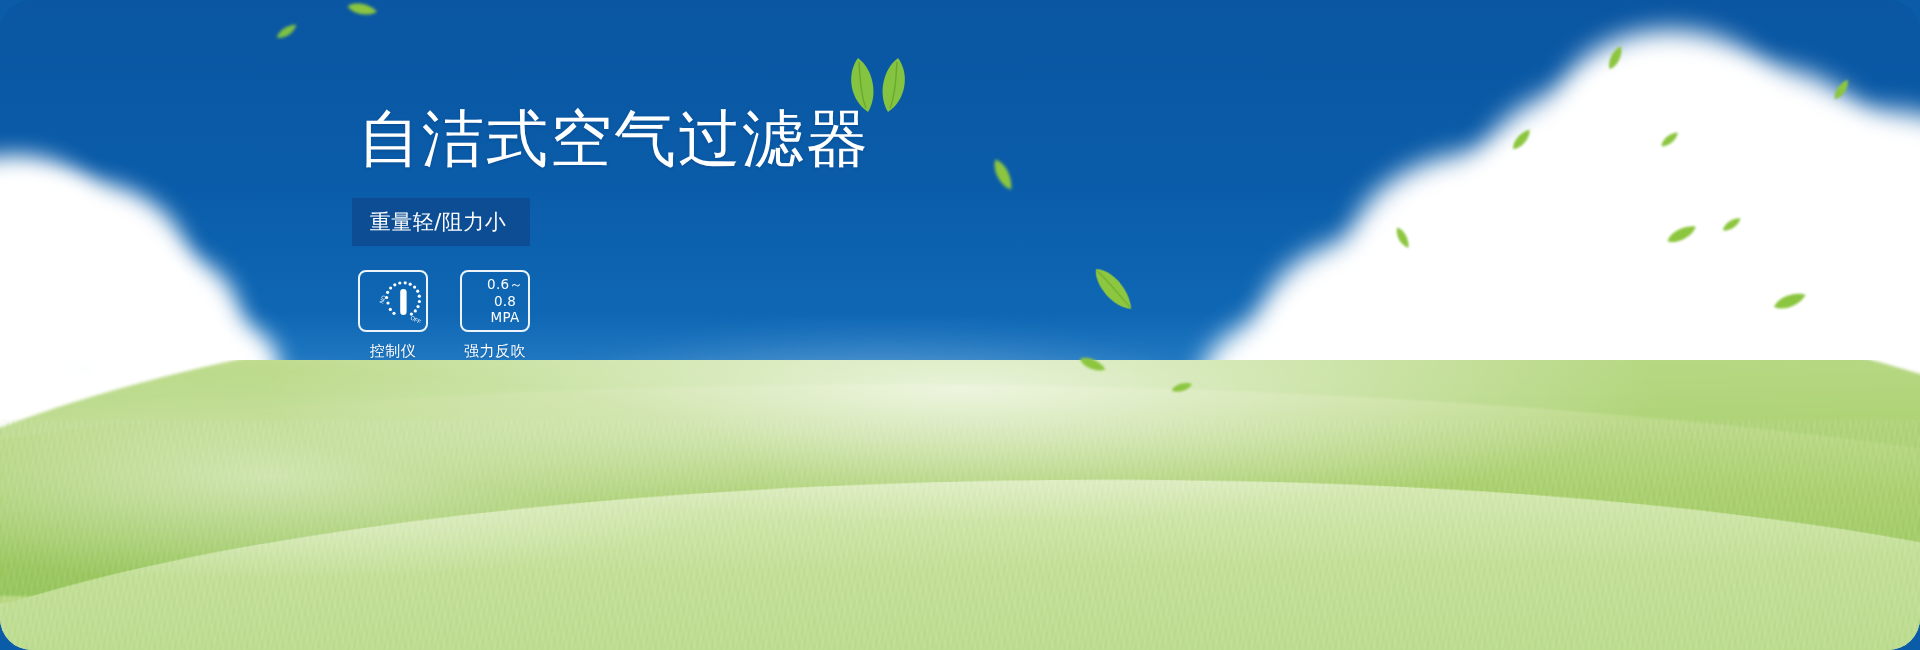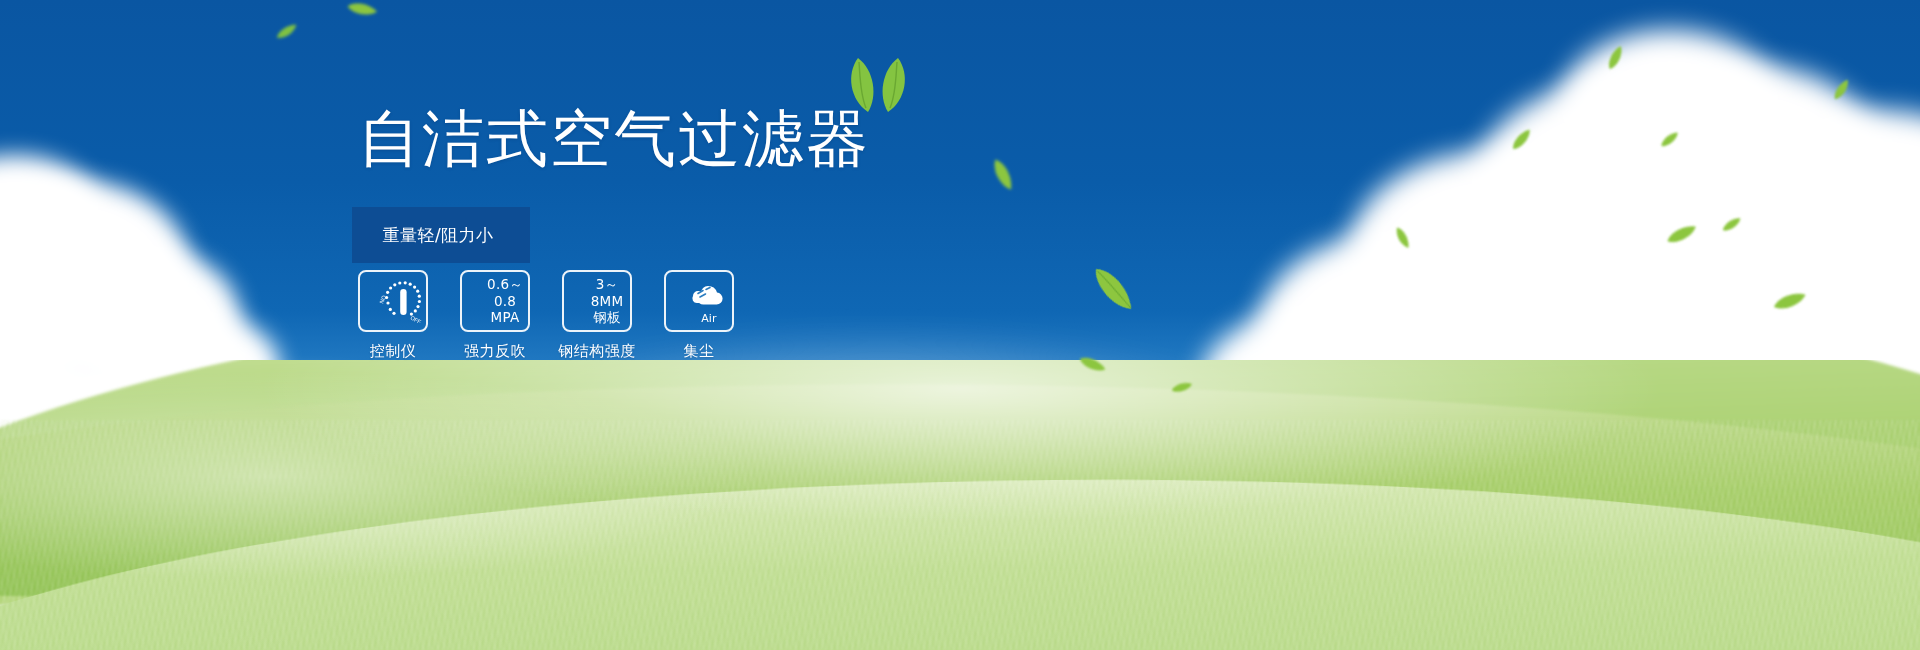--- a/index.html
+++ b/index.html
@@ -9,20 +9,21 @@
     background:#0a5ca8;
   }
 
   .banner{
     position:relative;
     width:1920px; height:650px;
     overflow:hidden;
     background:
       radial-gradient(ellipse 1400px 520px at 52% 118%, rgba(255,255,255,.55) 0%, rgba(255,255,255,0) 58%),
       linear-gradient(180deg,#0a56a2 0%, #0a5ca9 28%, #0f67b4 48%, #2e86cc 62%, #8fc3e4 72%, #d9ecf6 80%, #eaf3ea 86%, #cfe6a8 100%);
+    border-radius: 32px;
   }
 
   .cloudgroup{ position:absolute; }
 
   
   .left-cumulus{ left:-150px; top:170px; width:720px; height:330px; }
   .left-cumulus i{ position:absolute; background:#fff; border-radius:50%; filter:blur(11px); }
 
   
   .right-cumulus{ left:1140px; top:40px; width:900px; height:440px; }
@@ -109,23 +110,23 @@
     white-space:nowrap;
     text-shadow:0 1px 3px rgba(0,40,90,.25);
   }
   .title-wrap{ position:relative; display:inline-block; padding-left:6px; }
 
   .leaf-pair{ position:absolute; left:486px; top:-52px; width:80px; height:56px; }
 
   
   .tabs{ position:relative; margin-top:28px; height:48px; width:320px; }
   .tab{
-    position:absolute; top:9px; height:56px;
+    position:absolute; top:0; height:48px;
     display:flex; align-items:center; justify-content:center;
-    font-size:17px; letter-spacing:.5px;
+    font-size:21px; letter-spacing:.5px;
     white-space:nowrap;
   }
   .tab-blue{
     left:0; width:178px;
     background:#0d4d94;
     color:#ffffff;
     clip-path:polygon(0 0, 100% 0, 100% 100%, 0 100%);
     padding-right:6px;
   }
   .tab-white{
@@ -332,40 +333,16 @@
 
     <div class="feature">
       <div class="feature-box">
         <span class="txt">0.6～0.8</span>
         <span class="txt">MPA</span>
       </div>
       <div class="feature-label">强力反吹</div>
     </div>
 
 
-    <div class="feature">
-      <div class="feature-box">
-        <span class="txt">3～8MM</span>
-        <span class="txt">钢板</span>
-      </div>
-      <div class="feature-label">钢结构强度</div>
-    </div>
-
-    <div class="feature">
-      <div class="feature-box">
-        <svg width="50" height="34" viewBox="0 0 50 34">
-          <g fill="#ffffff">
-            <path d="M17 16 a7 7 0 0 1 7-7 a9.5 9.5 0 0 1 9 6.4 a6.2 6.2 0 0 1 5.6 6.1 a6 6 0 0 1 -6 6 H19.5 a6 6 0 0 1 -2.5 -11.5 Z"></path>
-            <path d="M9 19 a5 5 0 0 1 5-5 a6.6 6.6 0 0 1 6 4 a4.4 4.4 0 0 1 2.3 3.4 a4.3 4.3 0 0 1 -4.3 4.6 H13 a4.6 4.6 0 0 1 -4 -7 Z"></path>
-          </g>
-          <g stroke="#2b7dc0" stroke-width="1.6" stroke-linecap="round" fill="none">
-            <line x1="14" y1="16.5" x2="19" y2="13.5"></line>
-            <line x1="16" y1="20" x2="21.5" y2="17"></line>
-            <line x1="22" y1="12.5" x2="26" y2="10.5"></line>
-          </g>
-        </svg>
-        <span class="txt" style="font-size:11px;margin-top:1px;">Air</span>
-      </div>
-      <div class="feature-label">集尘</div>
-    </div>
+
 
   </div>
 </div>
 
 </body></html>

